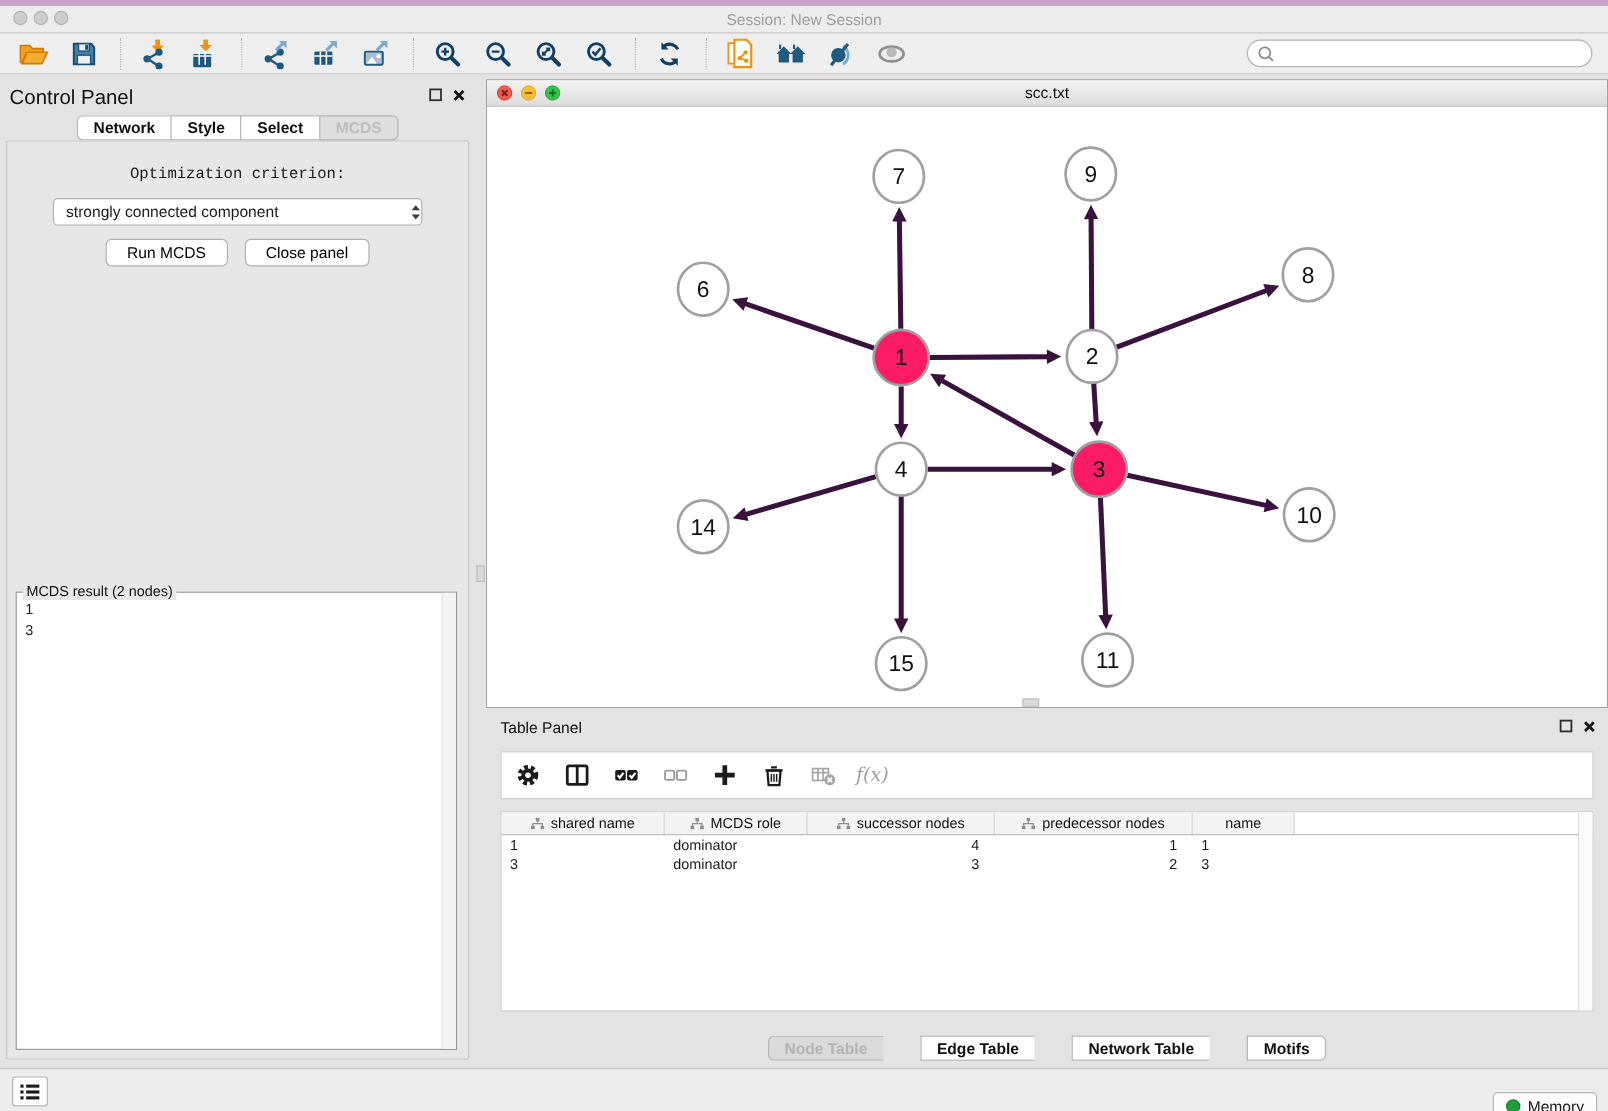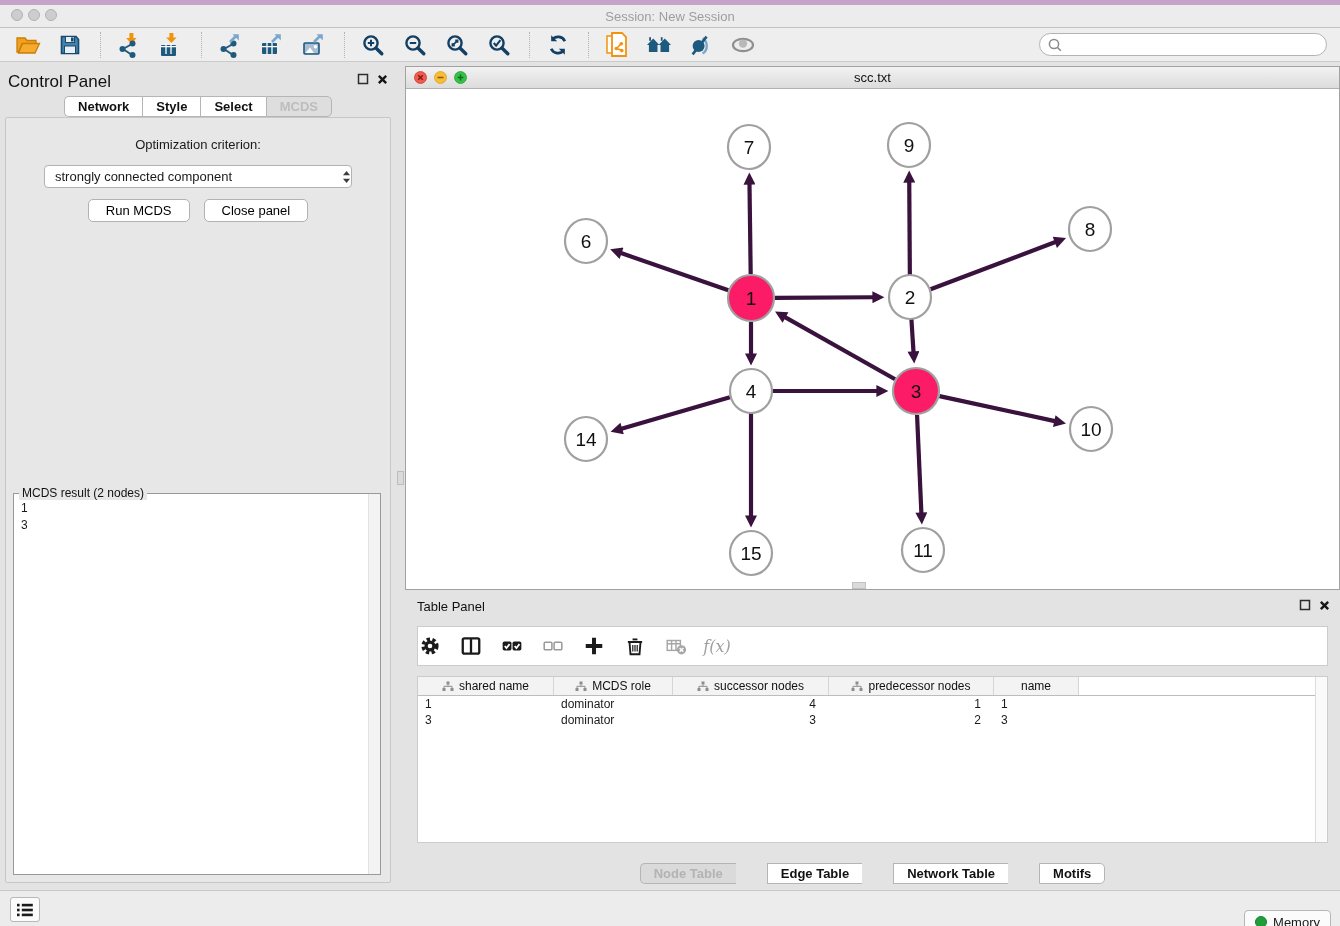--- a/index.html
+++ b/index.html
@@ -29,21 +29,21 @@
   .cp-title { position:absolute; left:8px; top:4px; font-size:17px; color:#111; }
   .panel-icons { position:absolute; right:8px; top:5px; display:flex; gap:8px; align-items:center; }
   .cp-tabs { position:absolute; top:28px; left:0; right:0; display:flex; justify-content:center; z-index:2; }
   .seg-tab { height:21px; line-height:19px; padding:0 13px; font-size:13px; font-weight:600; background:#fff;
     border:1px solid #b5b5b5; border-right:none; color:#111; }
   .seg-tab:first-child { border-radius:5px 0 0 5px; }
   .seg-tab:last-child { border-radius:0 5px 5px 0; border-right:1px solid #b5b5b5; }
   .seg-tab.selected { background:#dedede; color:#bdbdbd; }
   .cp-body { position:absolute; top:49px; left:5px; right:5px; bottom:2px; background:#e7e7e7;
     border:1px solid #c7c7c7; border-radius:2px; }
-  .opt-label { text-align:center; margin-top:19px; font-size:13px; }
+  .opt-label { text-align:center; margin-top:19px; font-size:13px;font-family:Liberation Mono, monospace; }
   .combo { margin:13px auto 0; width:308px; height:23px; background:#fff; border:1px solid #b2b2b2;
     border-radius:4px; display:flex; align-items:center; padding:0 0 0 10px; font-size:13px; }
   .combo-label { flex:1; }
   .btn-row { display:flex; justify-content:center; gap:14px; margin-top:11px; }
   .push-btn { height:23px; padding:0 17px; background:#fff; border:1px solid #b2b2b2; border-radius:5px;
     font-size:13px; font-family:inherit; }
   .result-box { position:absolute; left:7px; right:9px; top:375px; bottom:7px; background:#fff;
     border:1px solid #999; }
   .result-legend { position:absolute; top:-8px; left:5px; background:#e7e7e7; padding:0 3px; font-size:12px; color:#111; }
   .result-lines { padding:6px 0 0 7px; font-size:12px; line-height:17px; }
@@ -56,21 +56,21 @@
     border-bottom:1px solid #b1b1b1; text-align:center; font-size:13px; line-height:21px; color:#111; }
   .nw-lights { position:absolute; left:8px; top:4px; display:flex; gap:7px; }
   .nw-canvas { position:absolute; left:0; top:22px; width:933px; height:500px; background:#fff; }
   .grip-left { position:absolute; left:397px; top:471px; width:7px; height:14px; background:#dadada; border:1px solid #bdbdbd; }
   .grip-bottom { position:absolute; left:852px; top:582px; width:14px; height:7px; background:#dadada; border:1px solid #c2c2c2; }
 
   
   .table-panel { position:absolute; left:405px; top:595px; width:935px; height:293px; }
   .tp-title { position:absolute; left:12px; top:4px; font-size:13px; color:#111; }
   .tp-toolbar { position:absolute; left:12px; top:31px; width:911px; height:40px; background:#fff;
-    border:1px solid #ccc; display:flex; align-items:center; padding-left:0; gap:17px; }
+    border:1px solid #ccc; display:flex; align-items:center; padding-left:10px; gap:17px; }
   .tp-tool { width:24px; height:24px; display:flex; align-items:center; justify-content:center; }
   .fx { font-family:"DejaVu Serif",serif; font-style:italic; font-size:16px; color:#9f9f9f; }
   .tp-table { position:absolute; left:12px; top:81px; width:911px; height:167px; background:#fff;
     border:1px solid #ccc; overflow:hidden; }
   .th-row { display:flex; height:19px; background:#f3f3f3; border-bottom:1px solid #bdbdbd; }
   .th-cell { display:flex; align-items:center; justify-content:center; gap:5px; font-size:12px;
     border-right:1px solid #d5d5d5; color:#111; }
   .th-cell.filler { border-right:none; background:#fff; }
   .td-row { display:flex; height:16px; }
   .td-cell { font-size:12px; line-height:16px; padding:0 7px; white-space:nowrap; overflow:hidden; }

